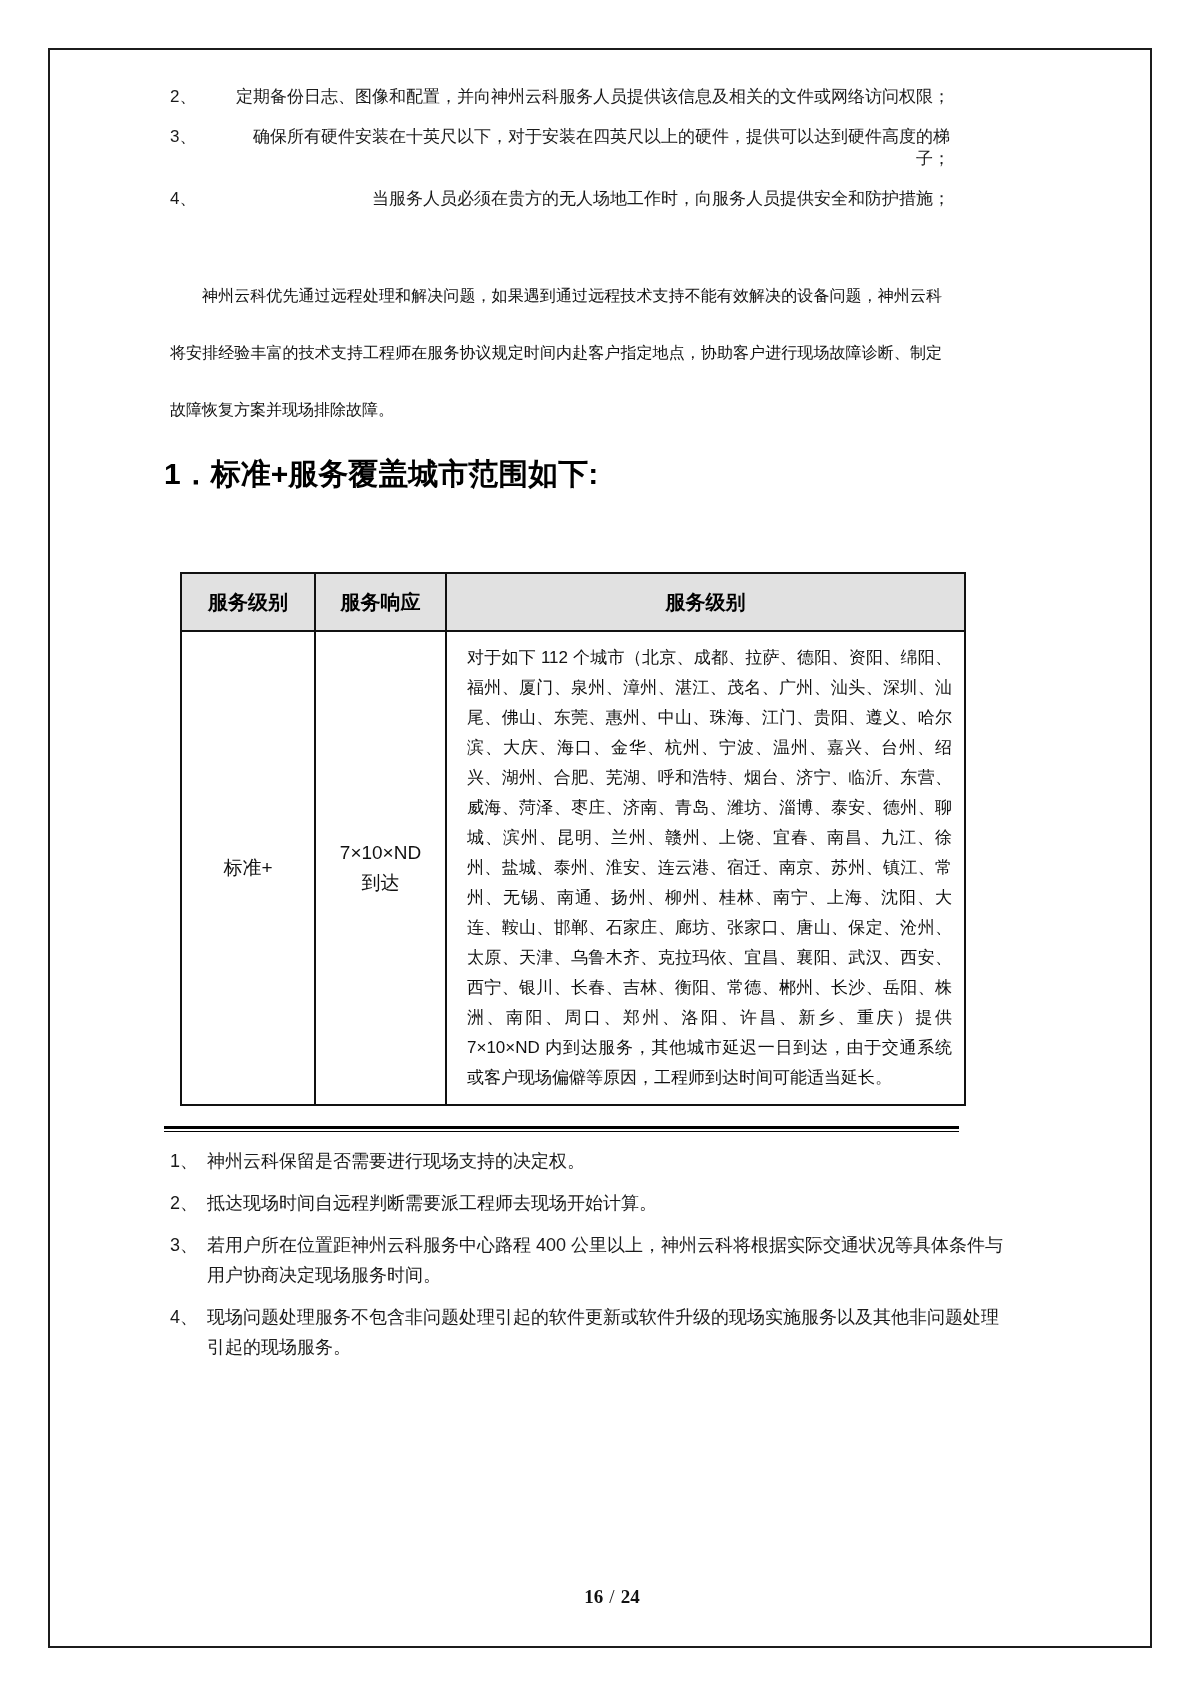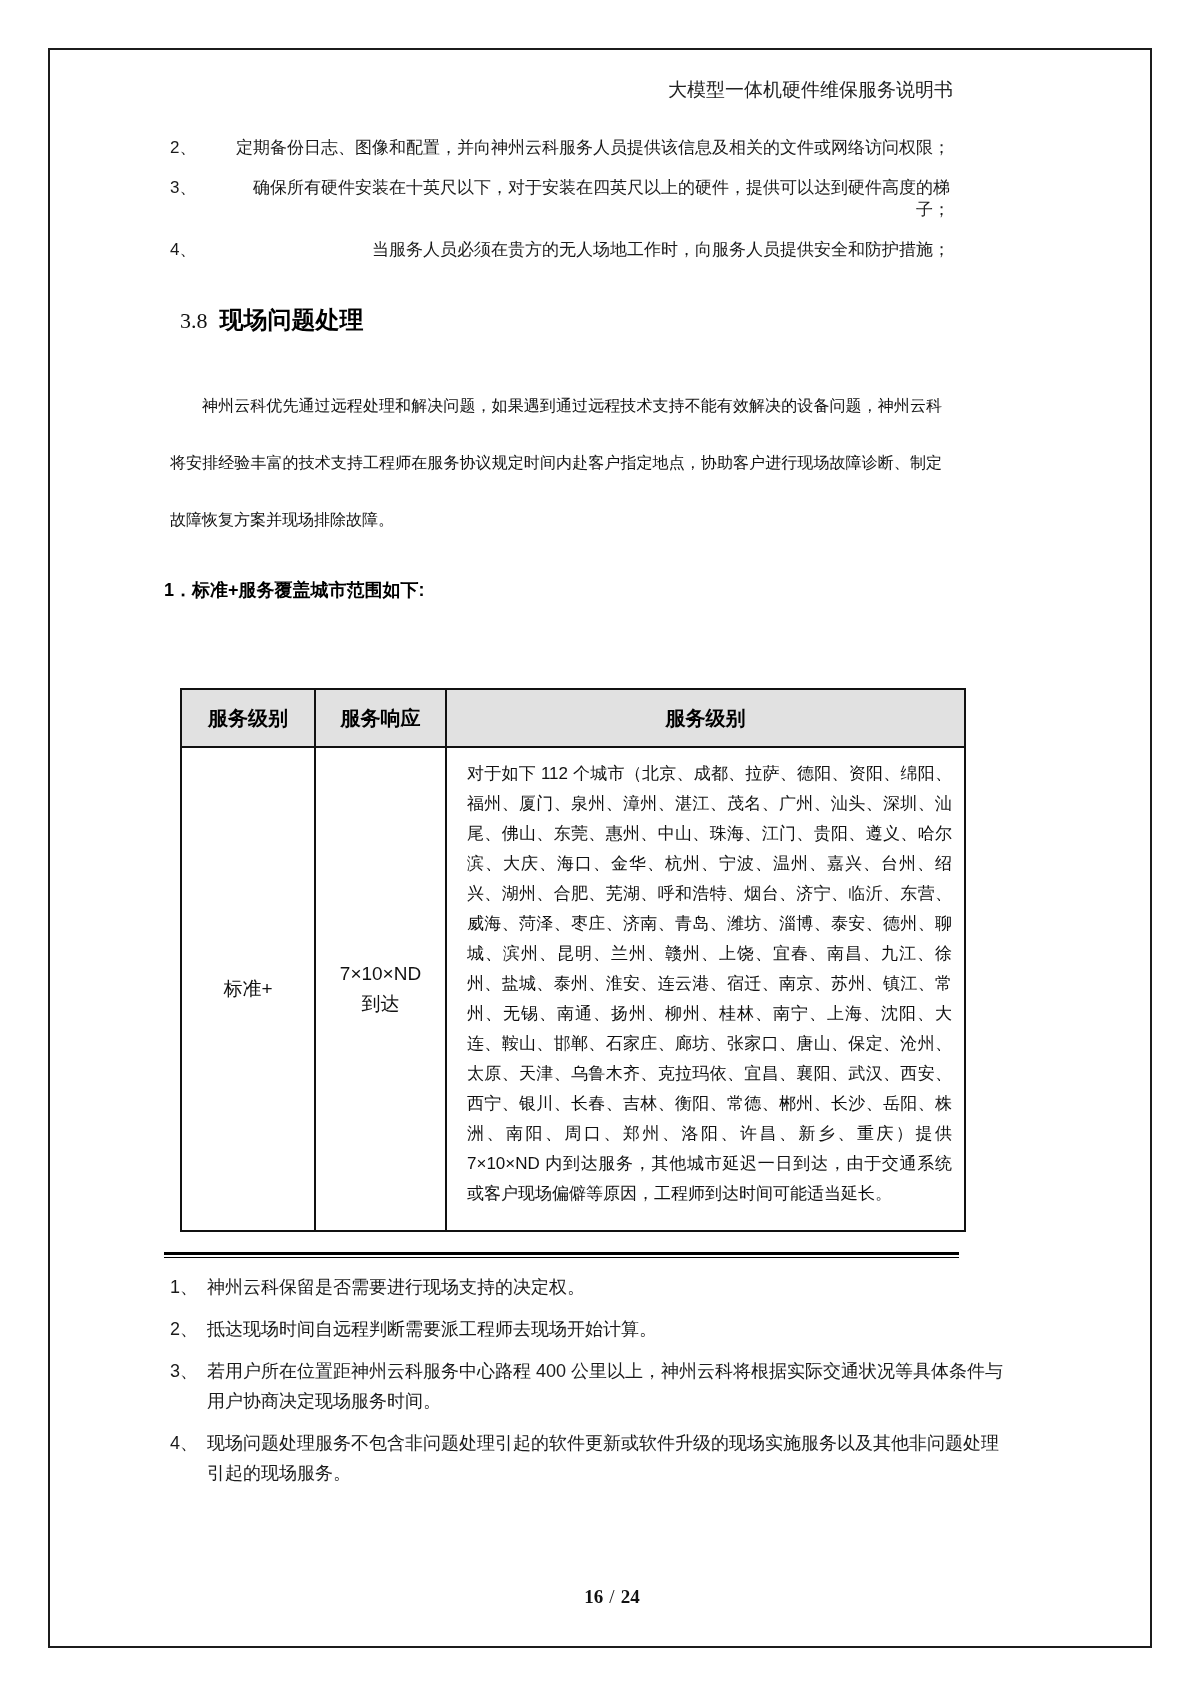--- a/index.html
+++ b/index.html
@@ -73,23 +73,23 @@
     margin-left: 120px;
     width: 772px;
     font-size: 16px;
     line-height: 57px;
     text-indent: 2em;
     color: #111;
   }
   .body-para.first { margin-top: 39px; text-align: justify; }
   
   .subheading {
-    margin-top: 28px;
+    margin-top: 22px;
     margin-left: 114px;
-    font-size: 18px;
+    font-size: 30px;
     font-weight: bold;
     line-height: 28px;
     color: #000;
   }
   
   table.svc {
     margin-top: 84px;
     margin-left: 130px;
     width: 784px;
     border-collapse: collapse;
@@ -110,21 +110,21 @@
   }
   td.c1, td.c2 {
     text-align: center;
     vertical-align: middle;
     font-size: 19px;
     line-height: 30px;
     color: #111;
   }
   td.c3 {
     vertical-align: top;
-    padding: 11px 12px 21px 20px;
+    padding: 11px 12px 11px 20px;
     font-size: 17px;
     line-height: 30px;
     text-align: justify;
     color: #111;
   }
   
   .thick-rule {
     margin-top: 20px;
     margin-left: 114px;
     width: 795px;
@@ -171,42 +171,36 @@
     font-weight: normal;
     padding: 0 6px;
   }
 </style>
 </head>
 <body>
 
 <div class="canvas">
   <div class="page-border">
 
-    <div class="doc-header">
-      <span>大模型一体机硬件维保服务说明书</span>
-    </div>
 
     <div class="prelim-list">
       <div class="prelim-item">
         <span class="num">2、</span>
         <span class="txt">定期备份日志、图像和配置，并向神州云科服务人员提供该信息及相关的文件或网络访问权限；</span>
       </div>
       <div class="prelim-item">
         <span class="num">3、</span>
         <span class="txt">确保所有硬件安装在十英尺以下，对于安装在四英尺以上的硬件，提供可以达到硬件高度的梯子；</span>
       </div>
       <div class="prelim-item">
         <span class="num">4、</span>
         <span class="txt">当服务人员必须在贵方的无人场地工作时，向服务人员提供安全和防护措施；</span>
       </div>
     </div>
 
-    <div class="section-heading">
-      <span class="sec-num">3.8</span><span class="sec-title">现场问题处理</span>
-    </div>
 
     <p class="body-para first">神州云科优先通过远程处理和解决问题，如果遇到通过远程技术支持不能有效解决的设备问题，神州云科将安排经验丰富的技术支持工程师在服务协议规定时间内赴客户指定地点，协助客户进行现场故障诊断、制定故障恢复方案并现场排除故障。</p>
 
     <div class="subheading">1．标准+服务覆盖城市范围如下:</div>
 
     <table class="svc">
       <colgroup>
         <col style="width:134px">
         <col style="width:131px">
         <col style="width:519px">

